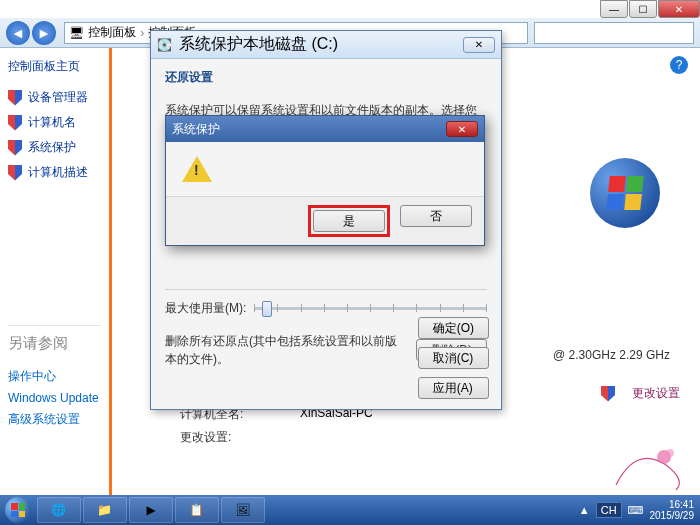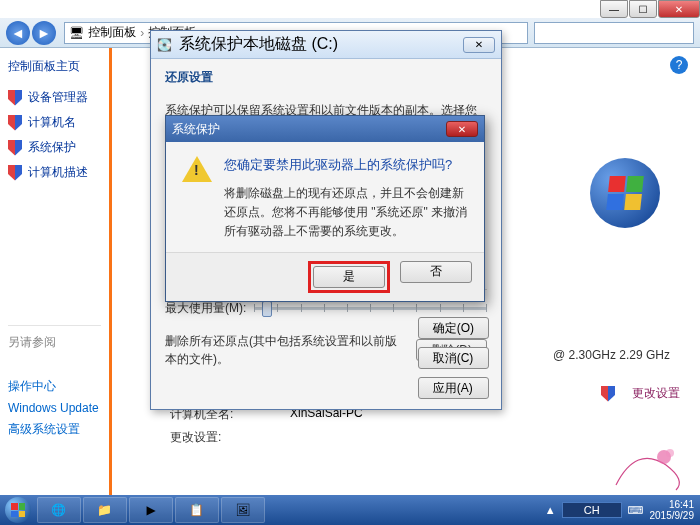--- a/index.html
+++ b/index.html
@@ -17,32 +17,32 @@
 .addr .sep { color:#888; }
 .searchbox { width: 160px; height:22px; background:#fff; border:1px solid #8aa8c8; }
 
 
 .main { position:absolute; top:48px; left:0; right:0; bottom:30px; display:flex; background:#fff; }
 .sidebar { width: 112px; border-right: 3px solid #f97316; padding: 10px 8px; background:#fff; }
 .sidebar h4 { font-size: 12px; font-weight: normal; color:#003399; margin-bottom: 10px; }
 .sidebar .item { display:flex; align-items:center; gap:6px; padding: 4px 0; color:#003399; cursor:pointer; }
 .shield { width:14px; height:16px; background:linear-gradient(90deg,#e04040 50%,#3060d0 50%); clip-path: polygon(0 0,100% 0,100% 60%,50% 100%,0 60%); }
 .sidebar .divider { border-top:1px solid #e4e4e4; margin: 140px 0 8px; }
-.sidebar .sec-label { color:#888; font-size:12px; margin-bottom:24px; }
+.sidebar .sec-label { color:#888; font-size:15px; margin-bottom:12px; }
 .sidebar .link { color:#0066cc; padding:3px 0; cursor:pointer; }
 
 .content { flex:1; padding: 14px 20px; position:relative; }
 .content .help { position:absolute; top:8px; right:12px; width:18px;height:18px;border-radius:50%;background:#2078d8;color:#fff;display:flex;align-items:center;justify-content:center;font-size:12px;}
 .winlogo { position:absolute; top:110px; right:40px; width:70px;height:70px; }
 .winlogo .orb { width:70px;height:70px;border-radius:50%;background:radial-gradient(circle at 30% 30%, #699fe8,#0a3a8a); position:relative; }
 .winflag { position:absolute; top:18px; left:18px; width:34px; height:34px; display:grid; grid-template:1fr 1fr/1fr 1fr; gap:2px; transform: skewX(-6deg); }
 .winflag span:nth-child(1){background:#e83030;} .winflag span:nth-child(2){background:#40b040;} .winflag span:nth-child(3){background:#3070e0;} .winflag span:nth-child(4){background:#f0c030;}
 .cpu { position:absolute; top:300px; right:30px; font-size:12px; color:#333; }
 
-.details { position:absolute; top:380px; left:170px; font-size:12px; }
+.details { position:absolute; top:380px; left:180px; font-size:12px; }
 .details .row { display:flex; gap:40px; padding:3px 0; }
 .details .lbl { width:80px; color:#333; }
 .change-btn { position:absolute; top:385px; right:20px; color:#8a2060; display:flex; align-items:center; gap:17px; }
 
 
 .dlg1 { position:absolute; top:30px; left:150px; width:352px; height:380px; background:#f4f4f4; border:1px solid #5a7aa8; box-shadow: 2px 3px 8px rgba(0,0,0,.3); }
 .dlg1 .titlebar { height:28px; background:linear-gradient(#eaf2fb,#cfe1f5); display:flex; align-items:center; padding:0 6px; border-bottom:1px solid #a8c0dc; }
 .dlg1 .titlebar .ico { width:16px;height:16px; margin-right:6px; display:flex;align-items:center;justify-content:center;}
 .dlg1 .titlebar .t { flex:1; font-size:16px; }
 .dlg1 .titlebar .xbtn { width:32px; height:16px; border:1px solid #7a98c0; border-radius:3px; background:linear-gradient(#f0f4fa,#d0deee); display:flex;align-items:center;justify-content:center; font-size:10px;}
@@ -78,21 +78,21 @@
 .dlg2 .yes-wrap .dlg-btn, .dlg2 .footer > .dlg-btn { width:72px; justify-content:center; }
 
 
 .taskbar { position:absolute; bottom:0; left:0; right:0; height:30px; background:linear-gradient(#4a7ac0,#1a4a90); display:flex; align-items:center; }
 .start { width:36px;height:30px; display:flex;align-items:center;justify-content:center;}
 .start .orb2 { width:26px;height:26px;border-radius:50%;background:radial-gradient(circle at 30% 30%,#88c8ff,#0a3a80); position:relative;}
 .start .orb2 .f { position:absolute; top:6px;left:6px;width:14px;height:14px;display:grid;grid-template:1fr 1fr/1fr 1fr;gap:1px;}
 .start .orb2 .f span:nth-child(1){background:#e83030;} .start .orb2 .f span:nth-child(2){background:#40b040;} .start .orb2 .f span:nth-child(3){background:#3070e0;} .start .orb2 .f span:nth-child(4){background:#f0c030;}
 .tb-item { width:44px; height:26px; margin:0 1px; background:rgba(255,255,255,.1); border:1px solid rgba(255,255,255,.2); border-radius:2px; display:flex;align-items:center;justify-content:center; }
 .tb-tray { margin-left:auto; display:flex; align-items:center; gap:6px; padding-right:6px; color:#fff; font-size:11px;}
-.tray-ime { background:#1a3a70; border:1px solid #4a7ac0; padding:1px 21px; }
+.tray-ime { background:#1a3a70; border:1px solid #4a7ac0; padding:1px 4px; }
 .tray-time { text-align:right; line-height:1.1; font-size:10px;}
 
 .decor { position:absolute; bottom:30px; right:4px; width:90px; height:60px; pointer-events:none; }
 .decor svg { width:100%; height:100%; }
 </style>
 </head>
 <body>
 
 <div class="window-chrome">
   <div class="wc-btn">—</div>
@@ -218,24 +218,20 @@
 
 <div class="dlg2">
   <div class="titlebar">
     <span class="t">系统保护</span>
     <span class="x">✕</span>
   </div>
   <div class="body">
     <div class="warnico">
         <div></div>
       </div>
-    <div class="msg">
-      <div class="q">您确定要禁用此驱动器上的系统保护吗?</div>
-      <div class="d">将删除磁盘上的现有还原点，并且不会创建新还原点。您将不再能够使用 "系统还原" 来撤消所有驱动器上不需要的系统更改。</div>
-    </div>
   </div>
   <div class="footer">
     <span class="yes-wrap"><span class="dlg-btn">是</span></span>
     <span class="dlg-btn">否</span>
   </div>
 </div>
 
 <div class="decor">
 <svg viewBox="0 0 90 60">
       <path d="M10 50 Q30 10 60 30 Q80 45 70 55" stroke="#d04a8a" stroke-width="1.2" fill="none"></path>

